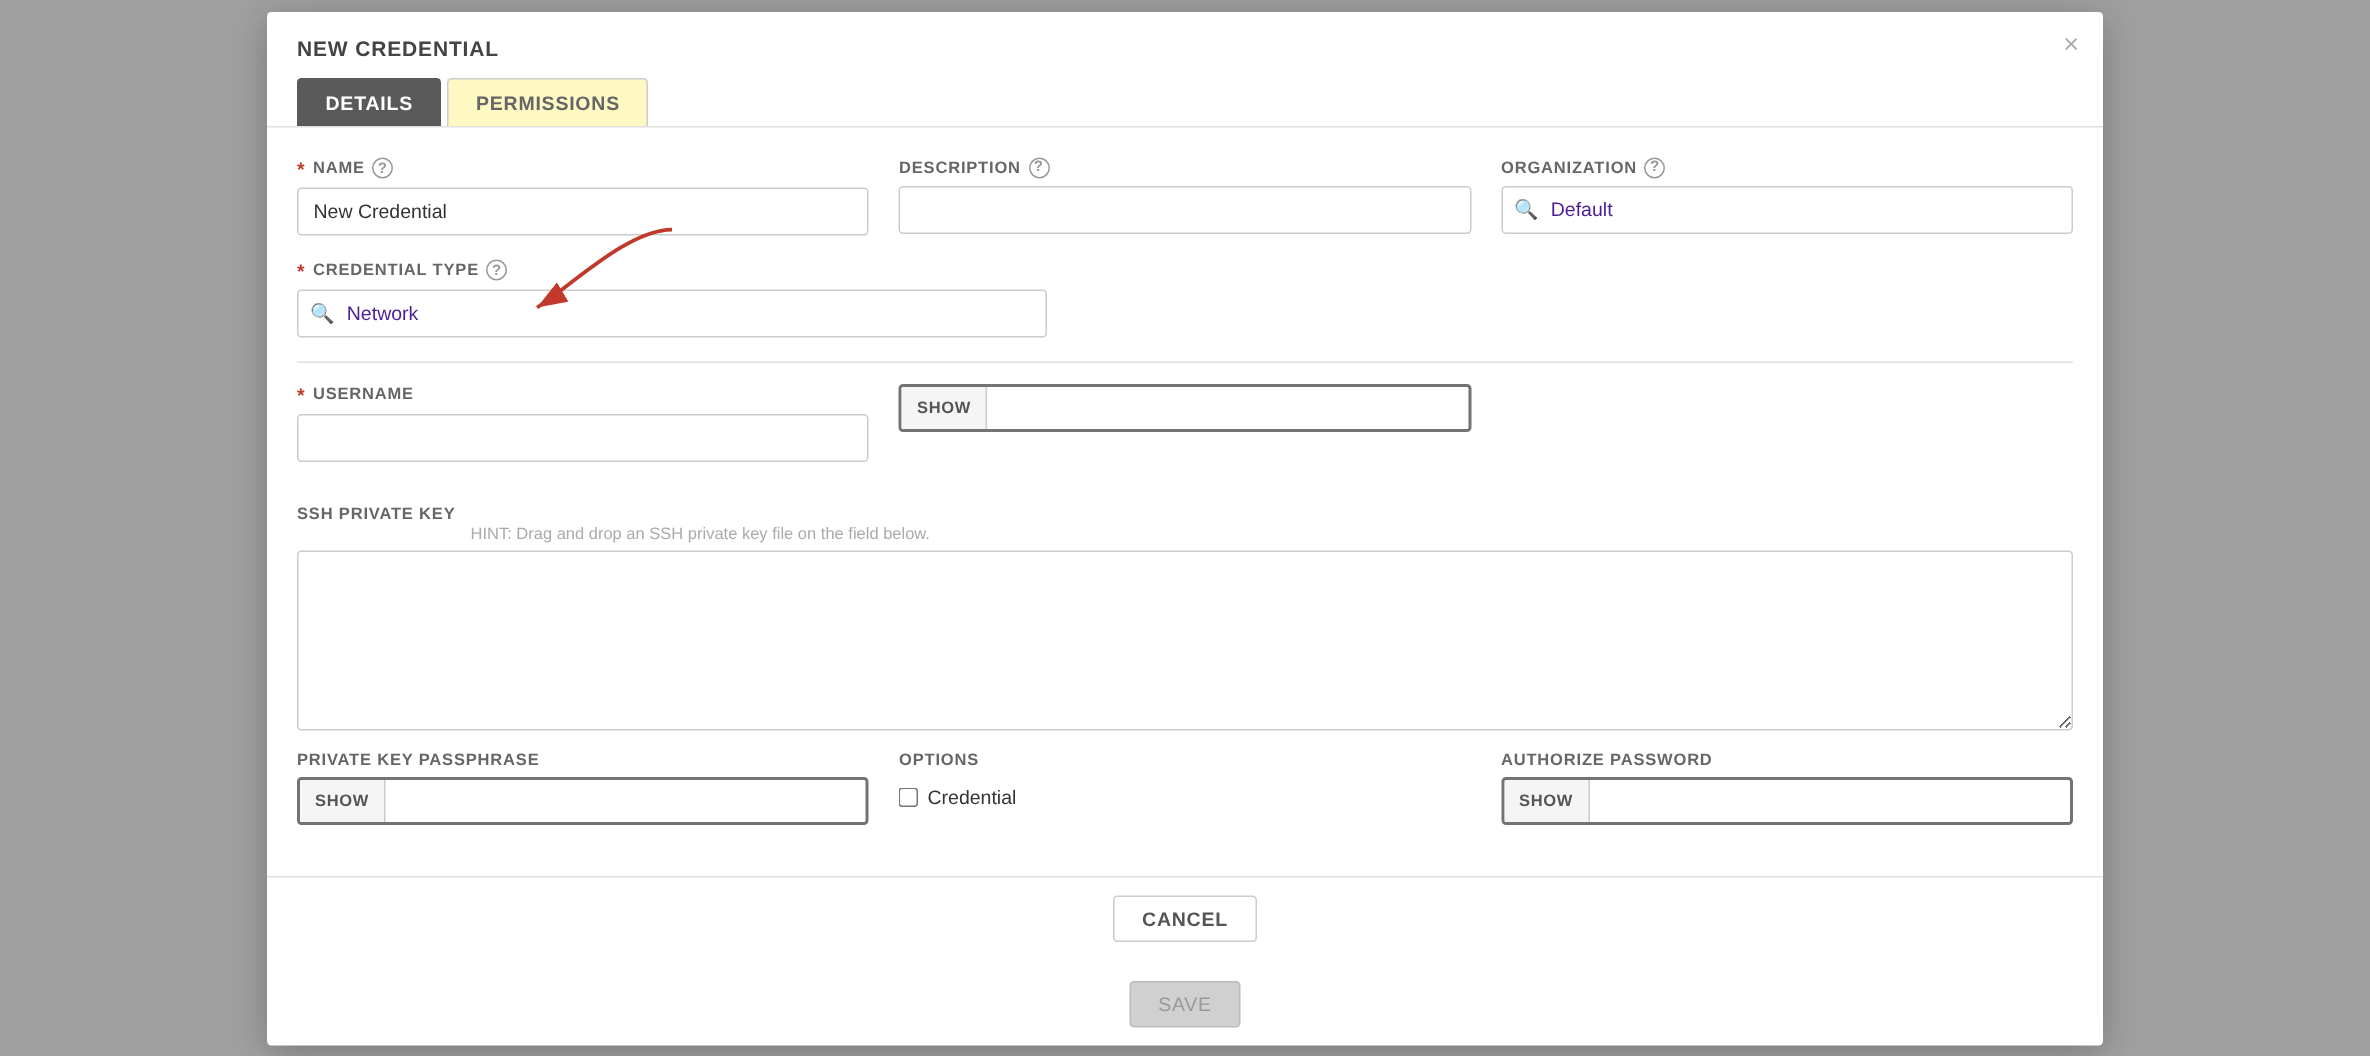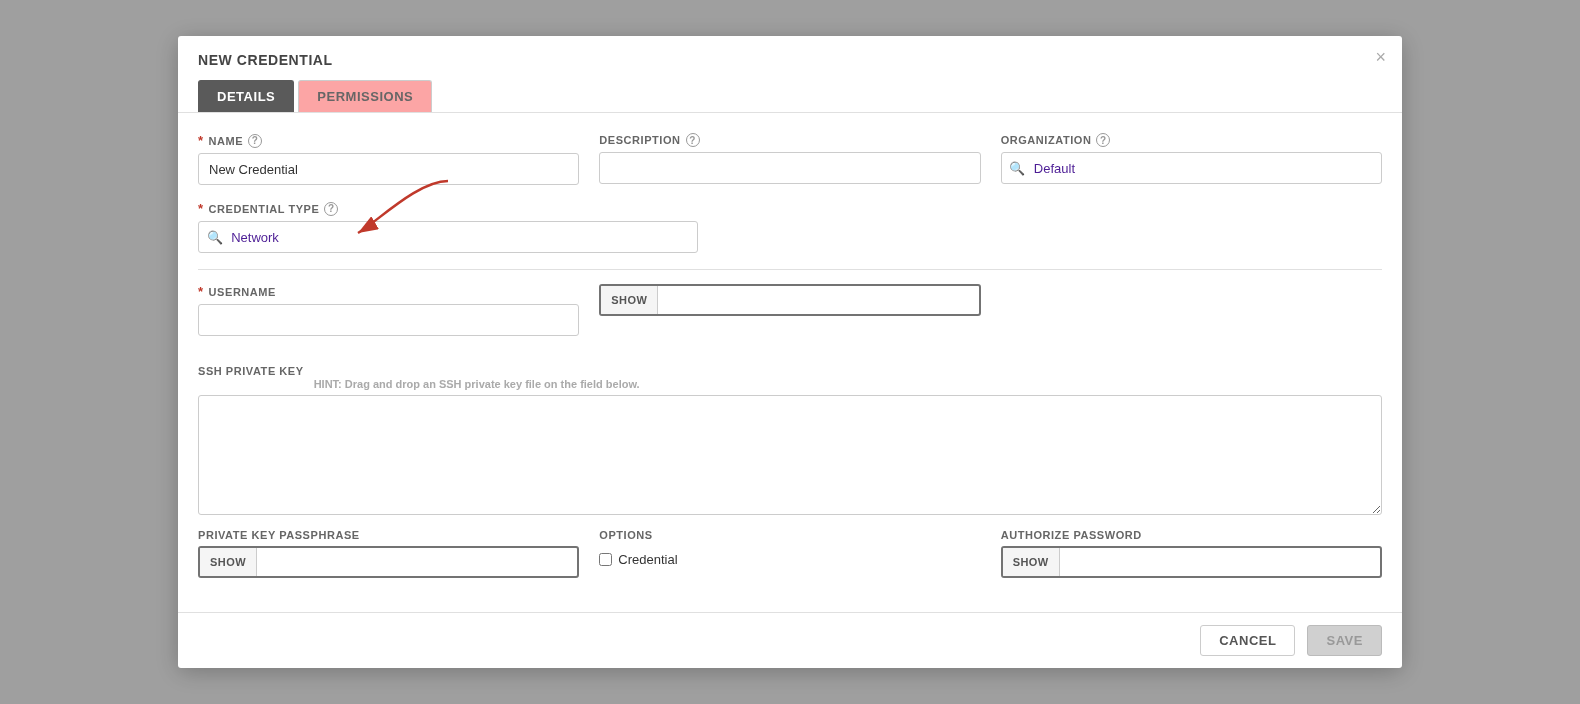--- a/index.html
+++ b/index.html
@@ -58,21 +58,21 @@
       gap: 4px;
     }
     .tab {
       padding: 8px 18px;
       font-size: 13px;
       font-weight: 600;
       border: 1px solid #ccc;
       border-bottom: none;
       cursor: pointer;
       border-radius: 3px 3px 0 0;
-      background: #fca5a5;
+      background: #fef9c3;
       color: #666;
       text-transform: uppercase;
       letter-spacing: 0.04em;
     }
     .tab.active {
       background: #5a5a5a;
       color: #fff;
       border-color: #5a5a5a;
     }
     .modal-body {
@@ -195,21 +195,21 @@
     }
     .ssh-label-row {
       display: flex;
       align-items: center;
       gap: 10px;
       margin-bottom: 5px;
     }
     .ssh-hint {
       font-size: 11px;
       color: #aaa;
-      font-weight: 700;
+      font-weight: 400;
       text-transform: none;
       letter-spacing: 0;
       margin-top: 26px;
     }
     .ssh-textarea {
       width: 100%;
       border: 1px solid #ccc;
       border-radius: 3px;
       padding: 8px;
       font-size: 13px;
@@ -218,42 +218,43 @@
       min-height: 120px;
       outline: none;
       font-family: inherit;
     }
     .modal-footer {
       display: flex;
       justify-content: flex-end;
       align-items: center;
       padding: 12px 20px;
       border-top: 1px solid #e0e0e0;
-      gap: 12px;
+      gap: 26px;
       margin-top: 8px;
+      flex-direction: column;
     }
     .btn-cancel {
       background: #fff;
       border: 1px solid #ccc;
       border-radius: 3px;
       padding: 7px 18px;
       font-size: 13px;
       font-weight: 600;
       color: #555;
       cursor: pointer;
       text-transform: uppercase;
       letter-spacing: 0.04em;
     }
     .btn-save {
       background: #d0d0d0;
       border: 1px solid #bbb;
       border-radius: 3px;
       padding: 7px 18px;
       font-size: 13px;
-      font-weight: 700;
+      font-weight: 400;
       color: #999;
       cursor: not-allowed;
       text-transform: uppercase;
       letter-spacing: 0.04em;
     }
     .checkbox-label {
       display: flex;
       align-items: center;
       gap: 6px;
       font-size: 13px;

